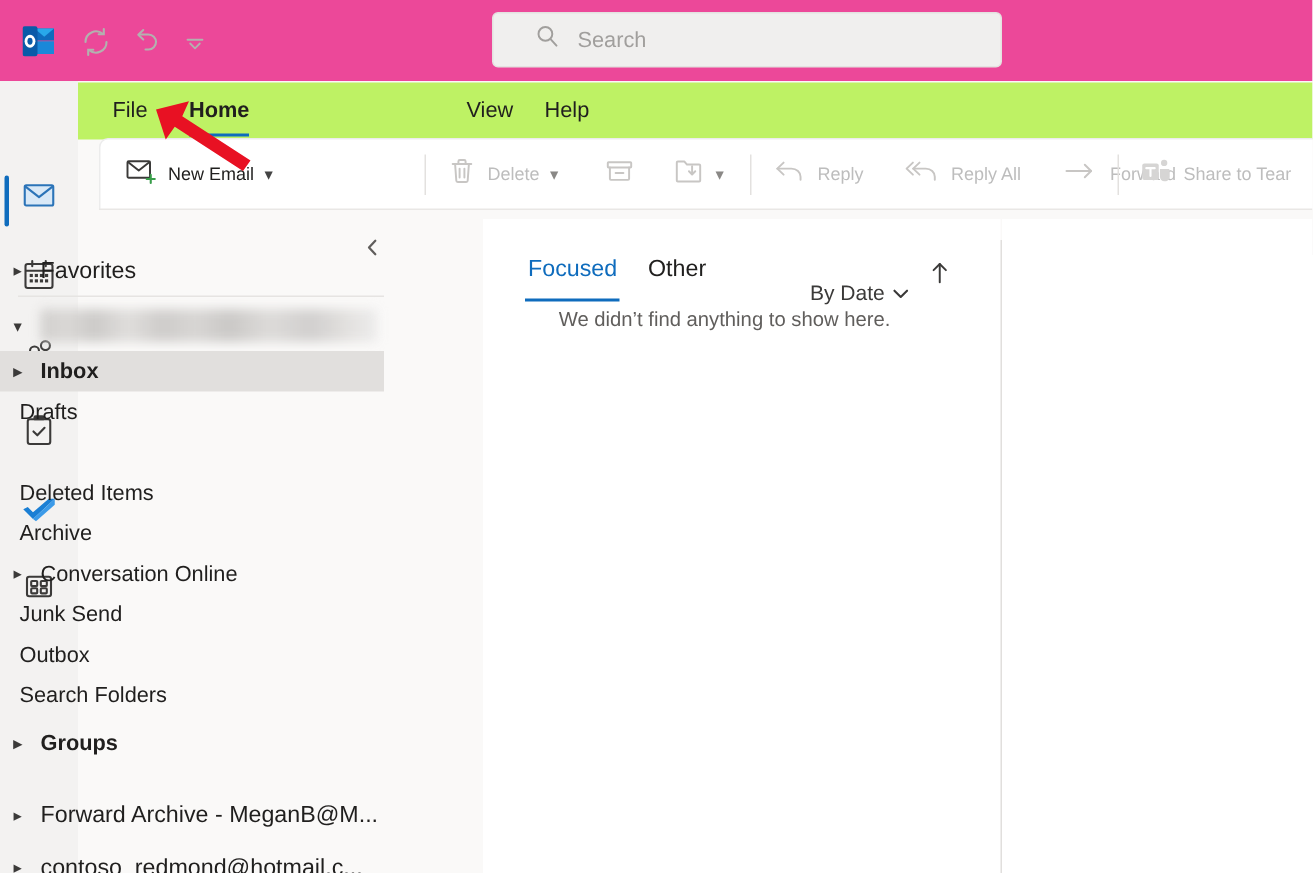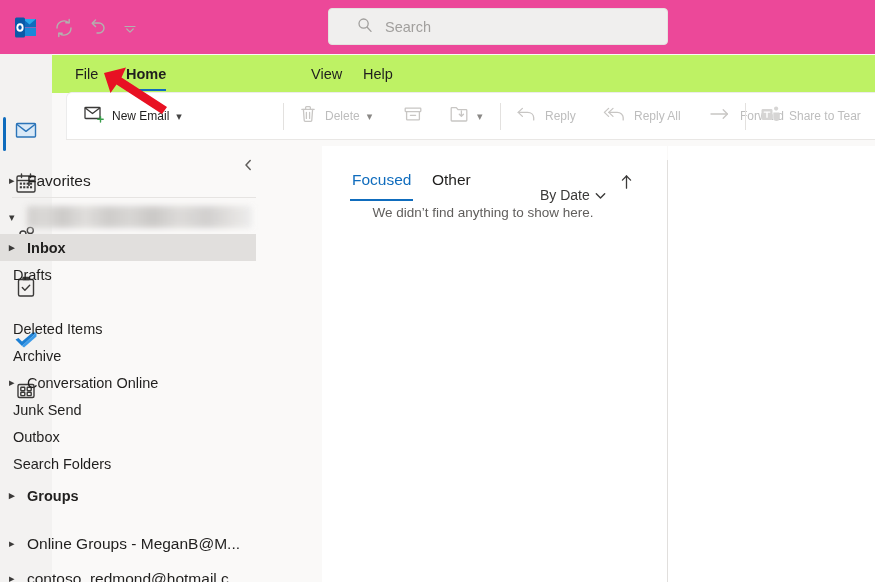--- a/index.html
+++ b/index.html
@@ -460,21 +460,21 @@
   <div class="fp-row" style="top:450px">
     <span class="fp-indent">Search Folders</span>
   </div>
   <div class="fp-row bold" style="top:482px">
     <span class="fp-exp">▸</span>
     <span>Groups</span>
   </div>
 
   <div class="fp-row head" style="top:530px">
     <span class="fp-exp">▸</span>
-    <span>Online Groups - MeganB@M...</span>
+    <span>Forward Archive - MeganB@M...</span>
   </div>
   <div class="fp-row head" style="top:565px">
     <span class="fp-exp">▸</span>
     <span>contoso_redmond@hotmail.c...</span>
   </div>
 
   <div class="msglist"></div>
 
   <div class="mtab sel" style="left:352px">
     <span>Focused</span>

